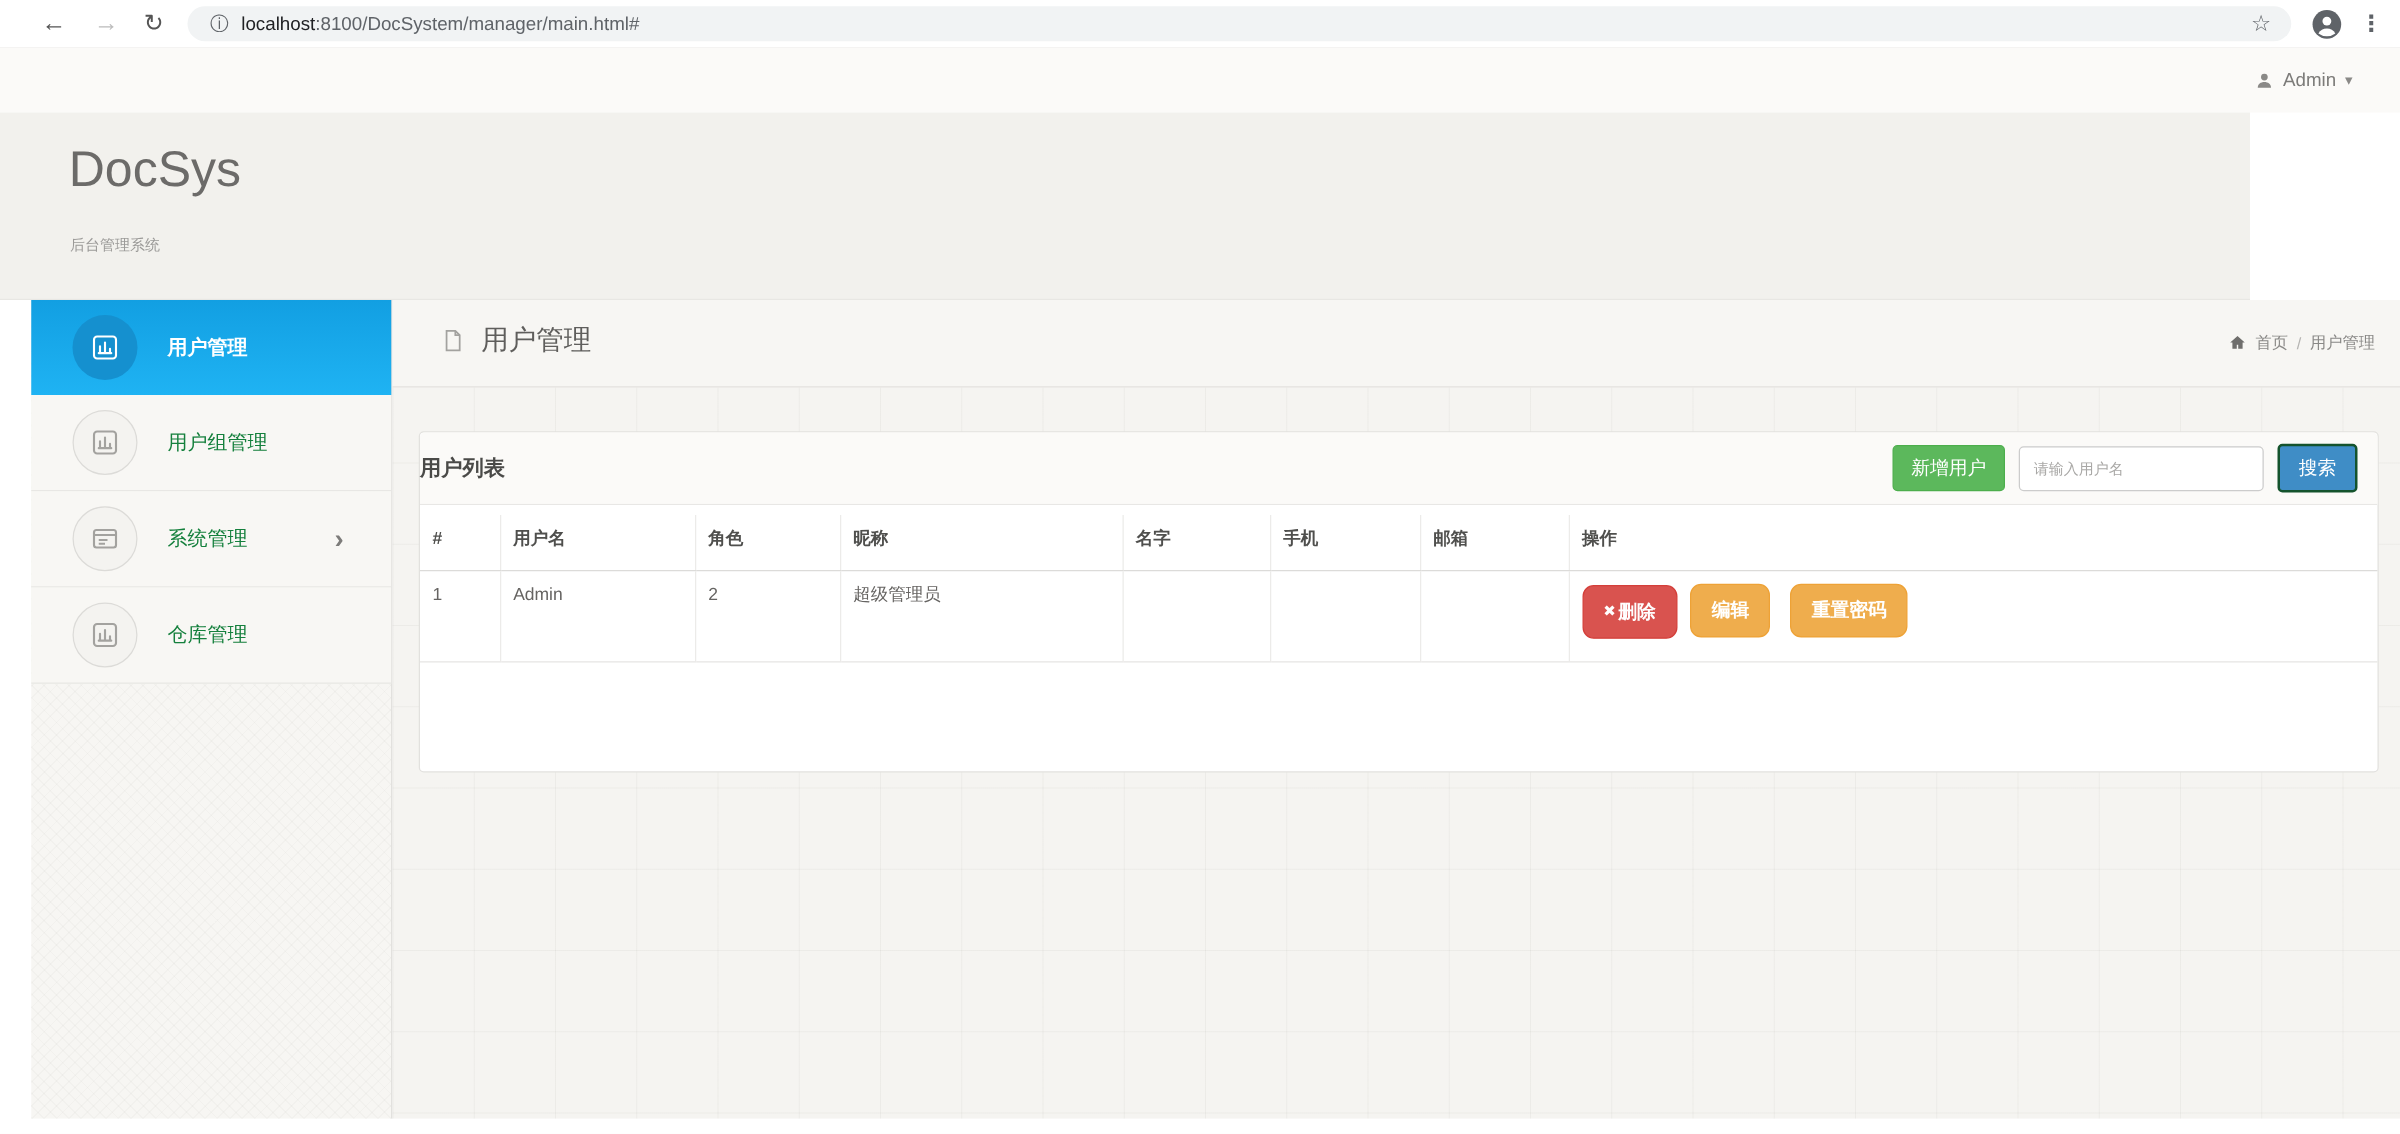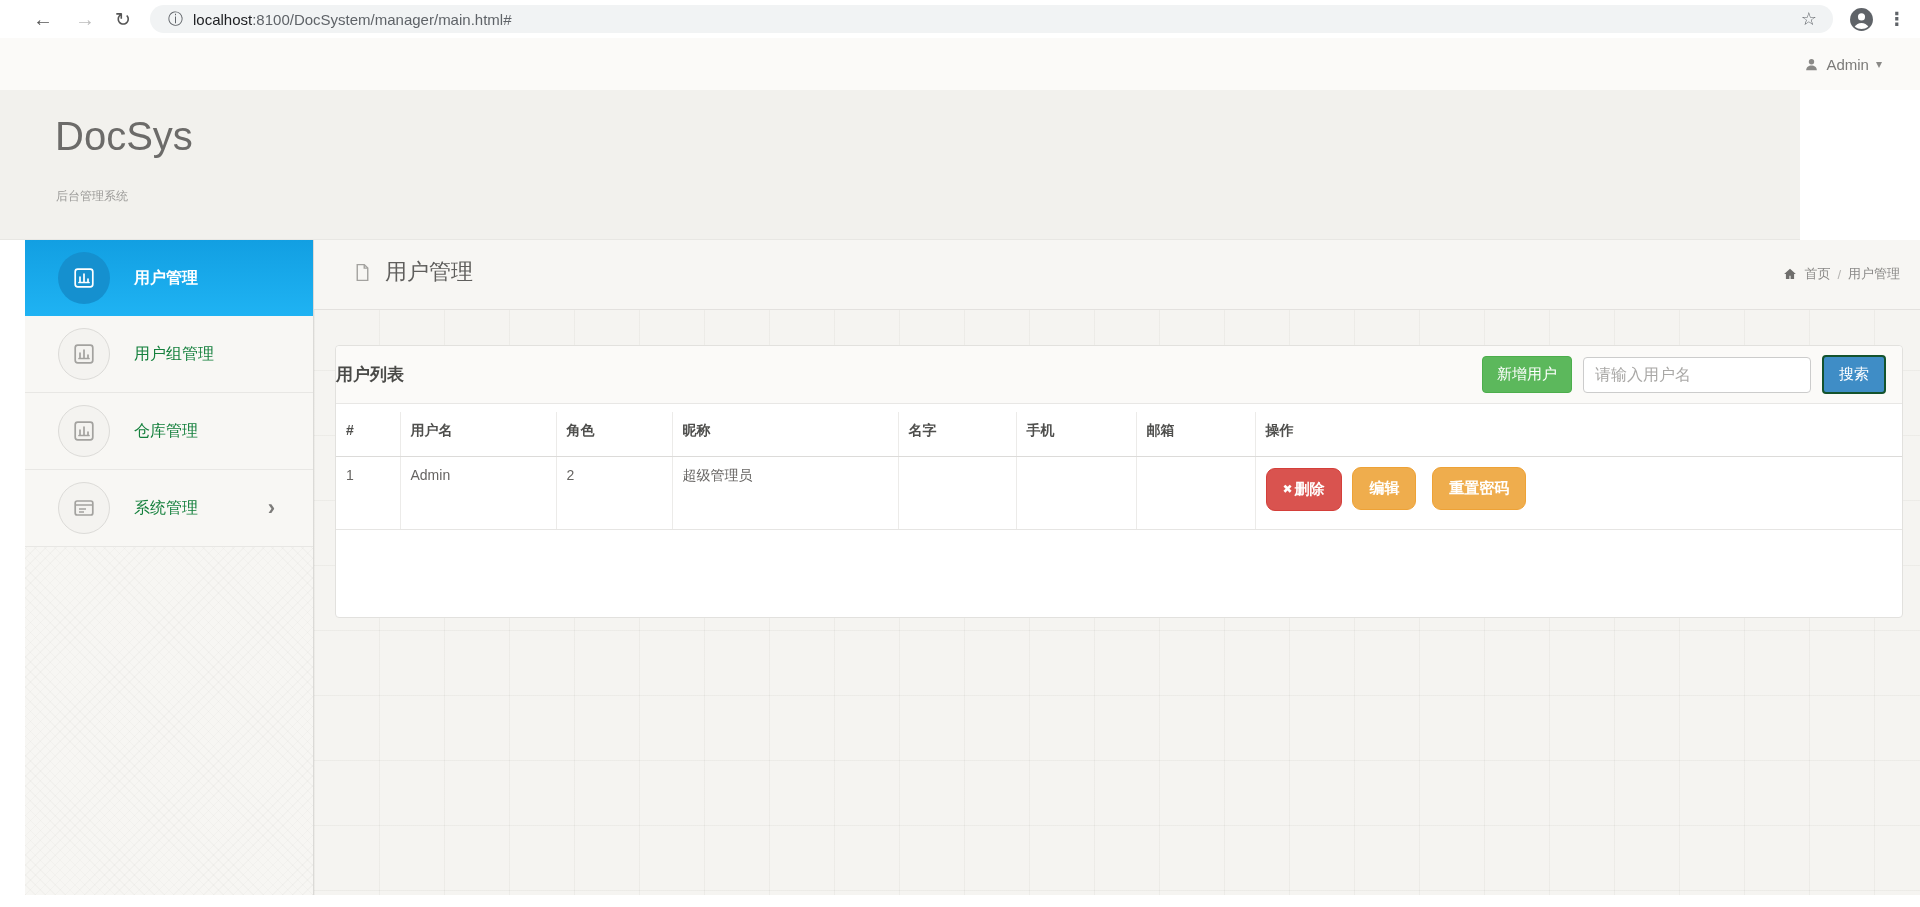--- a/index.html
+++ b/index.html
@@ -72,22 +72,22 @@
   .panel{position:absolute;left:21px;top:105px;width:1568px;height:273px;background:#fff;
     border:1px solid #e2e1de;border-radius:4px;box-sizing:border-box;}
   .panel-heading{position:relative;height:57px;background:#fbfaf8;border-bottom:1px solid #e8e7e5;
     border-radius:4px 4px 0 0;display:flex;align-items:center;}
   .panel-title{font-size:17px;font-weight:bold;color:#4a4a48;}
   .heading-tools{position:absolute;right:16px;top:0;height:57px;display:flex;align-items:center;gap:11px;}
   .btn{display:inline-flex;align-items:center;justify-content:center;border-radius:4px;cursor:pointer;
     font-size:15px;color:#fff;box-sizing:border-box;}
   .btn-add{background:#5cb85c;border:1px solid #4cae4c;padding:8px 14px;}
   .btn-search{background:#3f8dc6;border:2px solid #14532d;padding:8px 15px;}
-  .search-input{width:228px;height:36px;border:1px solid #ccc;border-radius:4px;padding:0 11px;
-    font-size:16px;color:#555;box-sizing:border-box;font-family:inherit;}
+  .search-input{width:196px;height:36px;border:1px solid #ccc;border-radius:4px;padding:0 11px;
+    font-size:12px;color:#555;box-sizing:border-box;font-family:inherit;}
   .search-input::placeholder{color:#a9a8a6;}
 
   
   table.users{width:100%;border-collapse:collapse;table-layout:fixed;margin-top:8px;}
   table.users th,table.users td{border-left:1px solid #ecebe9;padding:10px 10px;text-align:left;
     vertical-align:top;font-size:14px;overflow:hidden;white-space:nowrap;}
   table.users th:first-child,table.users td:first-child{border-left:none;}
   table.users th{color:#4f4f4d;font-weight:bold;height:24px;border-bottom:1px solid #dcdbd9;}
   table.users td{color:#666462;height:52px;border-bottom:1px solid #e6e5e3;}
   .action-btn{display:inline-flex;align-items:center;justify-content:center;border-radius:9px;
@@ -155,35 +155,35 @@
         <svg viewBox="0 0 24 24">
             <rect x="3.2" y="3.2" width="17.6" height="17.6" rx="2.5"></rect>
             <path d="M8 16v-5M12 16V8M16 16v-3M7 16.5h10" stroke-linecap="round"></path>
           </svg>
       </span>
       <span class="lbl">用户组管理</span>
     </div>
     <div class="side-item">
       <span class="circle">
         <svg viewBox="0 0 24 24">
+            <rect x="3.2" y="5" width="17.6" height="14" rx="2"></rect>
+            <path d="M3.2 9h17.6M7 13h7M7 16h5"></path>
+          </svg>
+      </span>
+      <span class="lbl">系统管理</span>
+      <span class="chev">›</span>
+    </div>
+    <div class="side-item">
+      <span class="circle">
+        <svg viewBox="0 0 24 24">
             <rect x="3.2" y="3.2" width="17.6" height="17.6" rx="2.5"></rect>
             <path d="M8 16v-5M12 16V8M16 16v-3M7 16.5h10" stroke-linecap="round"></path>
           </svg>
       </span>
       <span class="lbl">仓库管理</span>
-    </div>
-    <div class="side-item">
-      <span class="circle">
-        <svg viewBox="0 0 24 24">
-            <rect x="3.2" y="5" width="17.6" height="14" rx="2"></rect>
-            <path d="M3.2 9h17.6M7 13h7M7 16h5"></path>
-          </svg>
-      </span>
-      <span class="lbl">系统管理</span>
-      <span class="chev">›</span>
     </div>
   </div>
 
   <div class="main">
 
     <div class="content-header">
       <div class="page-title-wrap">
         <svg viewBox="0 0 24 24">
             <path d="M6 3h8l4 4v14H6z"></path>
             <path d="M14 3v4h4"></path>

